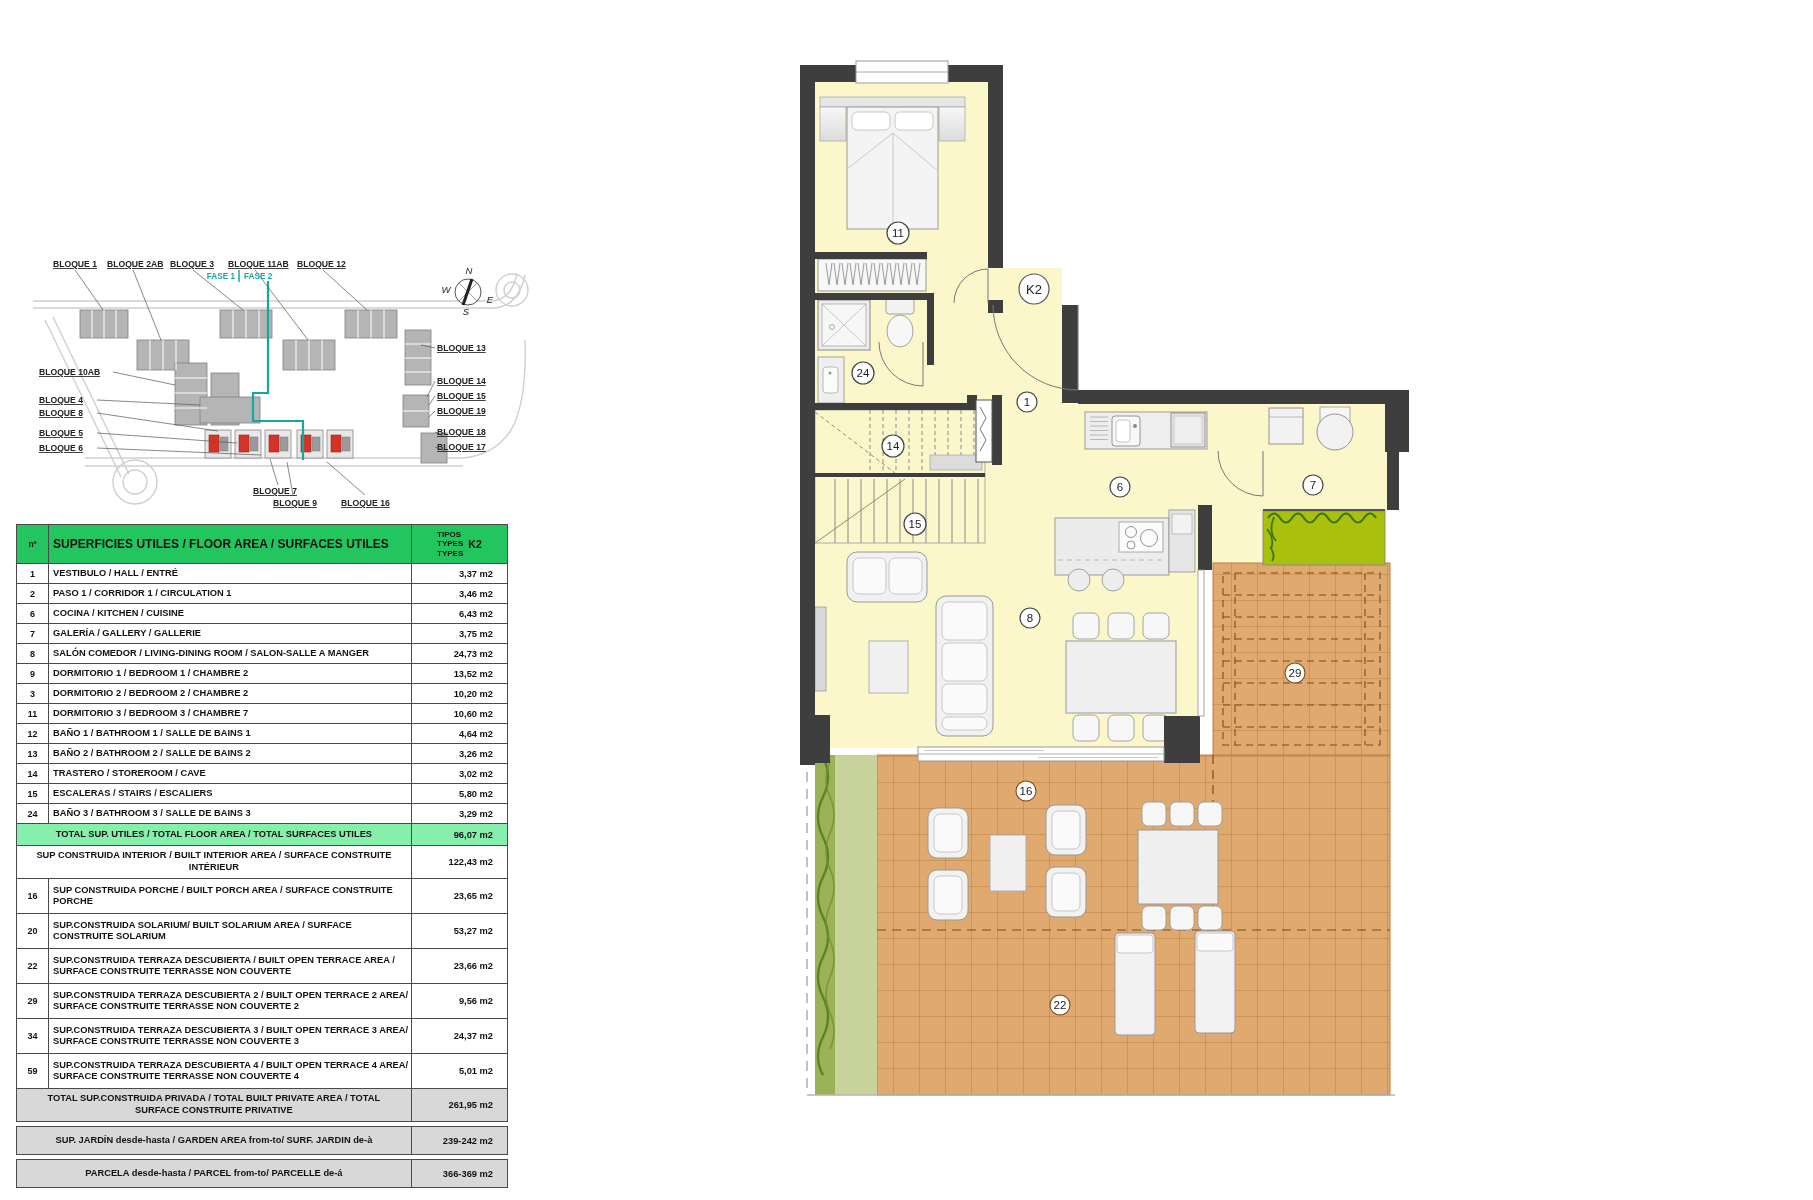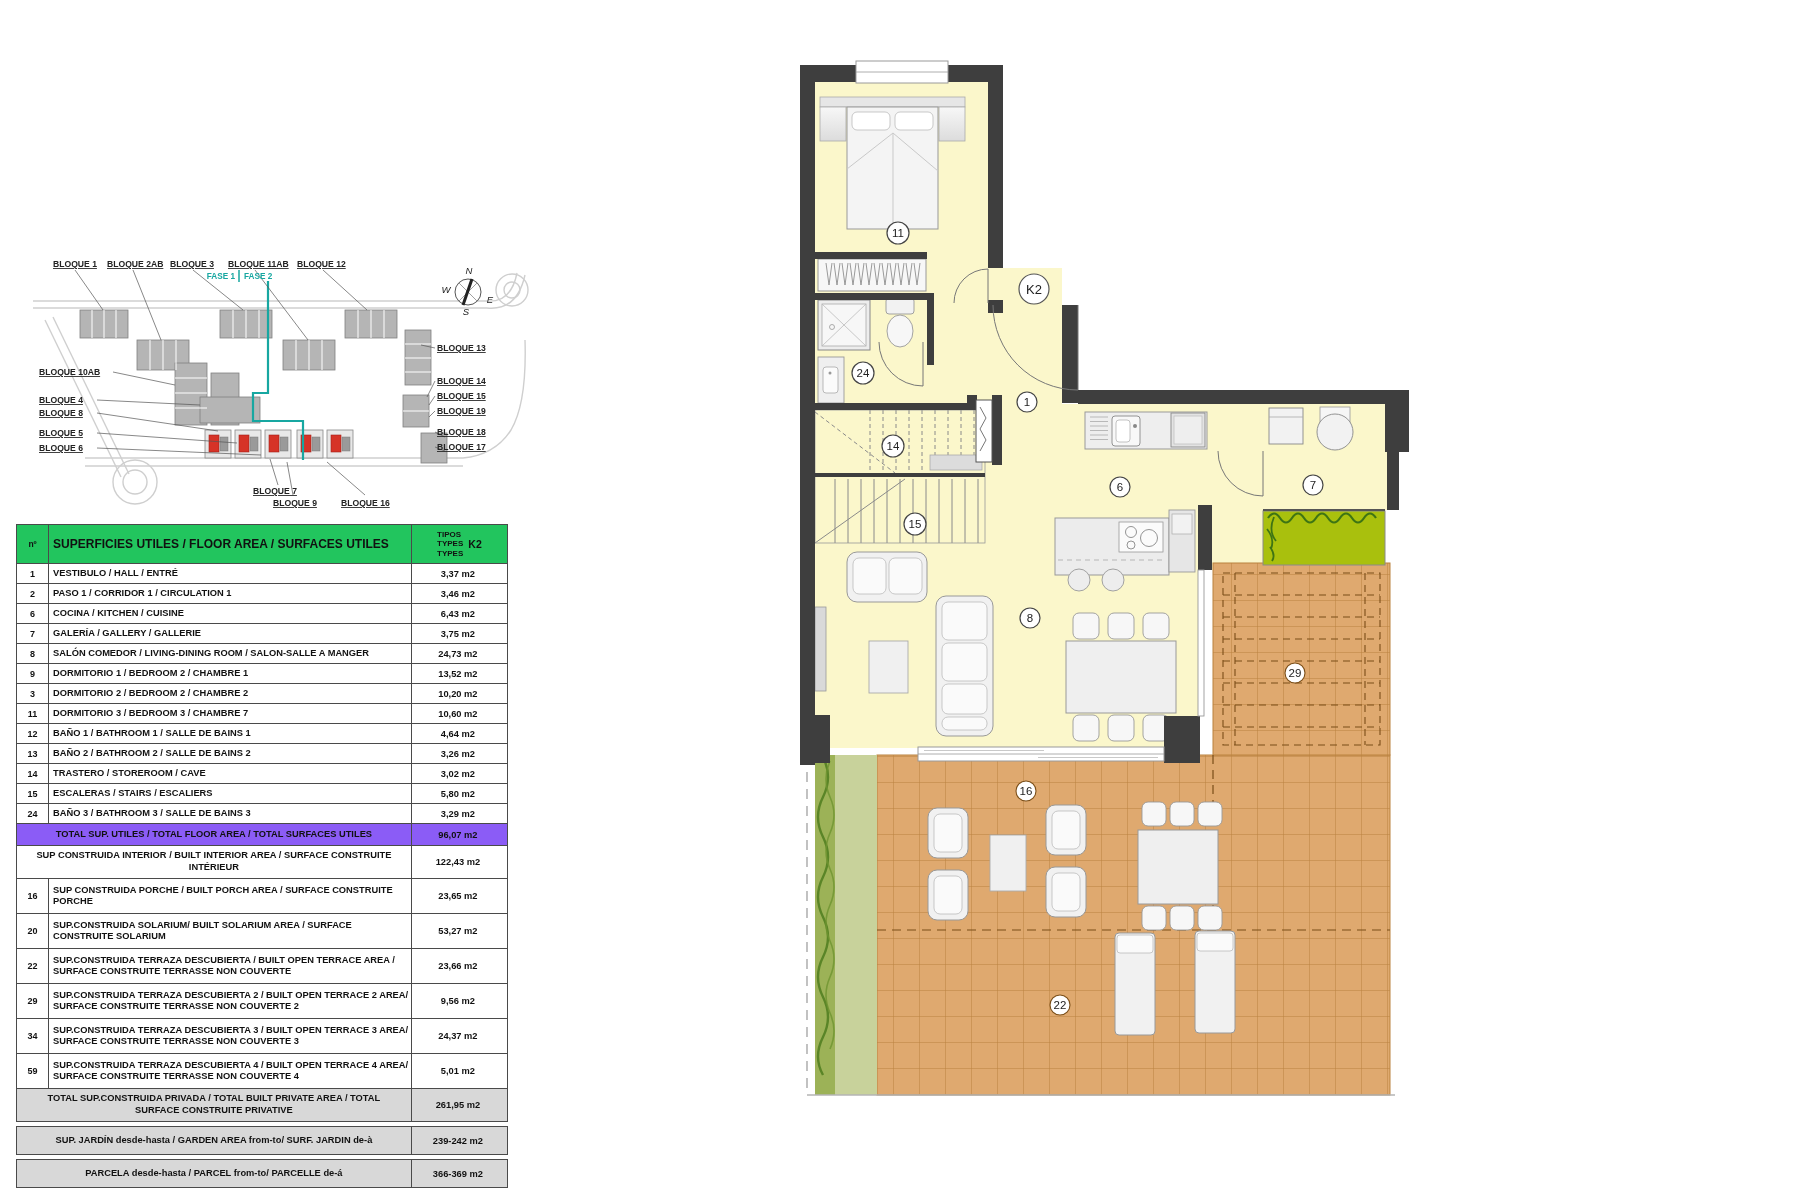--- a/index.html
+++ b/index.html
@@ -16,22 +16,22 @@
   .hdr td{background:#22c55e;height:36px;}
   .hdr .h-num{font-size:8.5px;font-weight:bold;text-align:center;}
   .hdr .h-lbl{font-size:12px;font-weight:bold;text-align:left;padding-left:4px;}
   .hdr .h-types{padding:0 2px;}
   .types-box{display:flex;align-items:center;justify-content:center;gap:5px;}
   .types-lines{display:flex;flex-direction:column;line-height:1.15;font-size:8px;font-weight:bold;}
   .type-code{font-size:10.5px;font-weight:bold;}
   tr.r td{height:17px;}
   td.num{font-size:9px;font-weight:bold;text-align:center;}
   td.lbl{font-size:9.3px;font-weight:bold;text-align:left;padding:1px 2px 1px 4px;line-height:1.2;}
-  td.val{font-size:9.3px;font-weight:bold;text-align:center;padding-right:4px;}
-  tr.total td{background:#8b5cf6;height:17px;}
+  td.val{font-size:9.3px;font-weight:bold;text-align:right;padding-right:14px;}
+  tr.total td{background:#86efac;height:17px;}
   td.center{font-size:9.3px;font-weight:bold;text-align:center;line-height:1.25;padding:2px 8px;}
   tr.tall td{height:32px;}
   tr.med td{height:28px;}
   tr.gray td{background:#d8d8d8;}
   tr.single td{height:23px;}
 
   
   text{font-family:"Liberation Sans",sans-serif;}
   .blk-lbl{font-size:8.6px;font-weight:bold;fill:#222;text-decoration:underline;}
   .fase-lbl{font-size:8.2px;font-weight:bold;fill:#17a7a1;}
@@ -212,21 +212,21 @@
             <td class="lbl">GALERÍA / GALLERY / GALLERIE</td>
             <td class="val">3,75 m2</td>
           </tr>
       <tr class="r">
             <td class="num">8</td>
             <td class="lbl">SALÓN COMEDOR  / LIVING-DINING ROOM / SALON-SALLE A MANGER</td>
             <td class="val">24,73 m2</td>
           </tr>
       <tr class="r">
             <td class="num">9</td>
-            <td class="lbl">DORMITORIO 1 / BEDROOM 2 / CHAMBRE 1</td>
+            <td class="lbl">DORMITORIO 1 / BEDROOM 1 / CHAMBRE 2</td>
             <td class="val">13,52 m2</td>
           </tr>
       <tr class="r">
             <td class="num">3</td>
             <td class="lbl">DORMITORIO 2 / BEDROOM 2 / CHAMBRE 2</td>
             <td class="val">10,20 m2</td>
           </tr>
       <tr class="r">
             <td class="num">11</td>
             <td class="lbl">DORMITORIO 3 / BEDROOM 3 / CHAMBRE 7</td>

